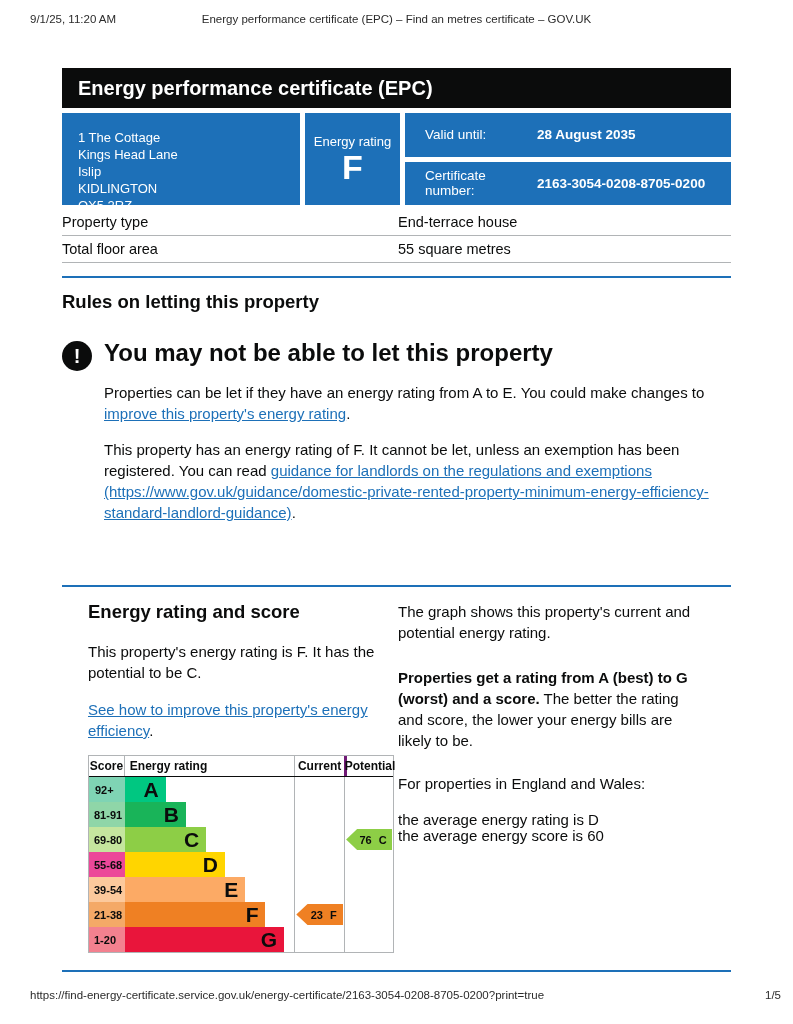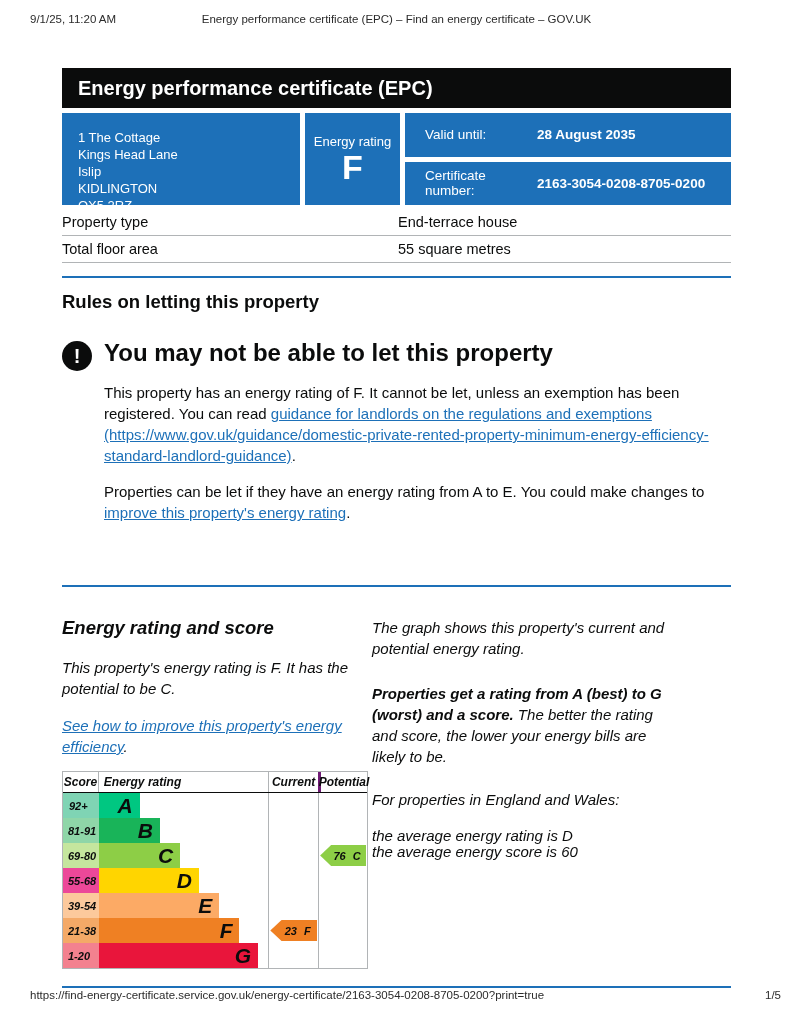--- a/index.html
+++ b/index.html
@@ -40,21 +40,21 @@
 
   .rules-h { margin-top: 13px; font-size: 18.5px; font-weight: bold; }
 
   .warning { margin-top: 26px; display: flex; }
   .warn-icon { width: 30px; height: 30px; border-radius: 50%; background: #0b0c0c; color: #fff; font-weight: bold; font-size: 20px; display: flex; align-items: center; justify-content: center; flex: none; margin-top: 2px; }
   .warn-body { margin-left: 12px; }
   .warn-h { font-size: 24px; font-weight: bold; line-height: 28px; }
   .warn-body p { margin-top: 15px; font-size: 15px; line-height: 21px; max-width: 628px; overflow-wrap: break-word; }
   a, .link { color: #1d70b8; text-decoration: underline; cursor: pointer; }
 
-  .score-section { margin-top: 30px; display: flex; justify-content: flex-start; font-style: italic; }
+  .score-section { margin-top: 14px; display: flex; justify-content: center; }
   .col-left { width: 310px; }
   .col-right { width: 307px; font-size: 15px; line-height: 21px; }
   .section-h { font-size: 18.5px; font-weight: bold; }
   .col-left .intro { margin-top: 18px; font-size: 15px; line-height: 21px; }
   .col-left .improve { margin-top: 16px; font-size: 15px; line-height: 21px; }
   .col-right .p2 { margin-top: 24px; }
   .col-right .p3 { margin-top: 22px; }
   .col-right .p4 { margin-top: 18px; line-height: 16px; }
 
   
@@ -71,21 +71,21 @@
   .band-bar { height: 100%; display: flex; align-items: center; justify-content: flex-end; padding-right: 7px; font-size: 21px; line-height: 21px; }
   .cell-current { width: 50px; border-left: 1px solid #b1b4b6; position: relative; }
   .cell-potential { width: 49px; border-left: 1px solid #b1b4b6; position: relative; padding-left: 12px; }
   .epc-arrow { position: absolute; top: 2px; left: 1px; right: 1px; bottom: 2px; clip-path: polygon(0 50%, 24% 0, 100% 0, 100% 100%, 24% 100%); display: flex; align-items: center; justify-content: center; gap: 7px; font-size: 11px; padding-left: 8px; }
 </style>
 </head>
 <body>
 
 <div class="print-header">
   <span class="ts">9/1/25, 11:20 AM</span>
-  <span class="ttl">Energy performance certificate (EPC) – Find an energy certificate – GOV.UK</span>
+  <span class="ttl">Energy performance certificate (EPC) – Find an metres certificate – GOV.UK</span>
 </div>
 
 <div class="content">
 
   <div class="banner">
     <span>Energy performance certificate (EPC)</span>
   </div>
 
   <div class="summary">
     <div class="box addr-box">
@@ -123,22 +123,22 @@
   </div>
 
   <div class="divider div1"></div>
 
   <h2 class="rules-h">Rules on letting this property</h2>
 
   <div class="warning">
     <div class="warn-icon">!</div>
     <div class="warn-body">
       <div class="warn-h">You may not be able to let this property</div>
+      <p><span>Properties can be let if they have an energy rating from A to E. You could make changes to </span><a>improve this property's energy rating</a><span>.</span></p>
       <p><span>This property has an energy rating of F. It cannot be let, unless an exemption has been registered. You can read </span><a>guidance for landlords on the regulations and exemptions (https://www.gov.uk/guidance/domestic-private-rented-property-minimum-energy-efficiency-standard-landlord-guidance)</a><span>.</span></p>
-      <p><span>Properties can be let if they have an energy rating from A to E. You could make changes to </span><a>improve this property's energy rating</a><span>.</span></p>
     </div>
   </div>
 
   <div class="divider div2"></div>
 
   <div class="score-section">
     <div class="col-left">
       <h2 class="section-h">Energy rating and score</h2>
       <p class="intro">This property's energy rating is F. It has the potential to be C.</p>
       <p class="improve"><a>See how to improve this property's energy efficiency</a><span>.</span></p>

